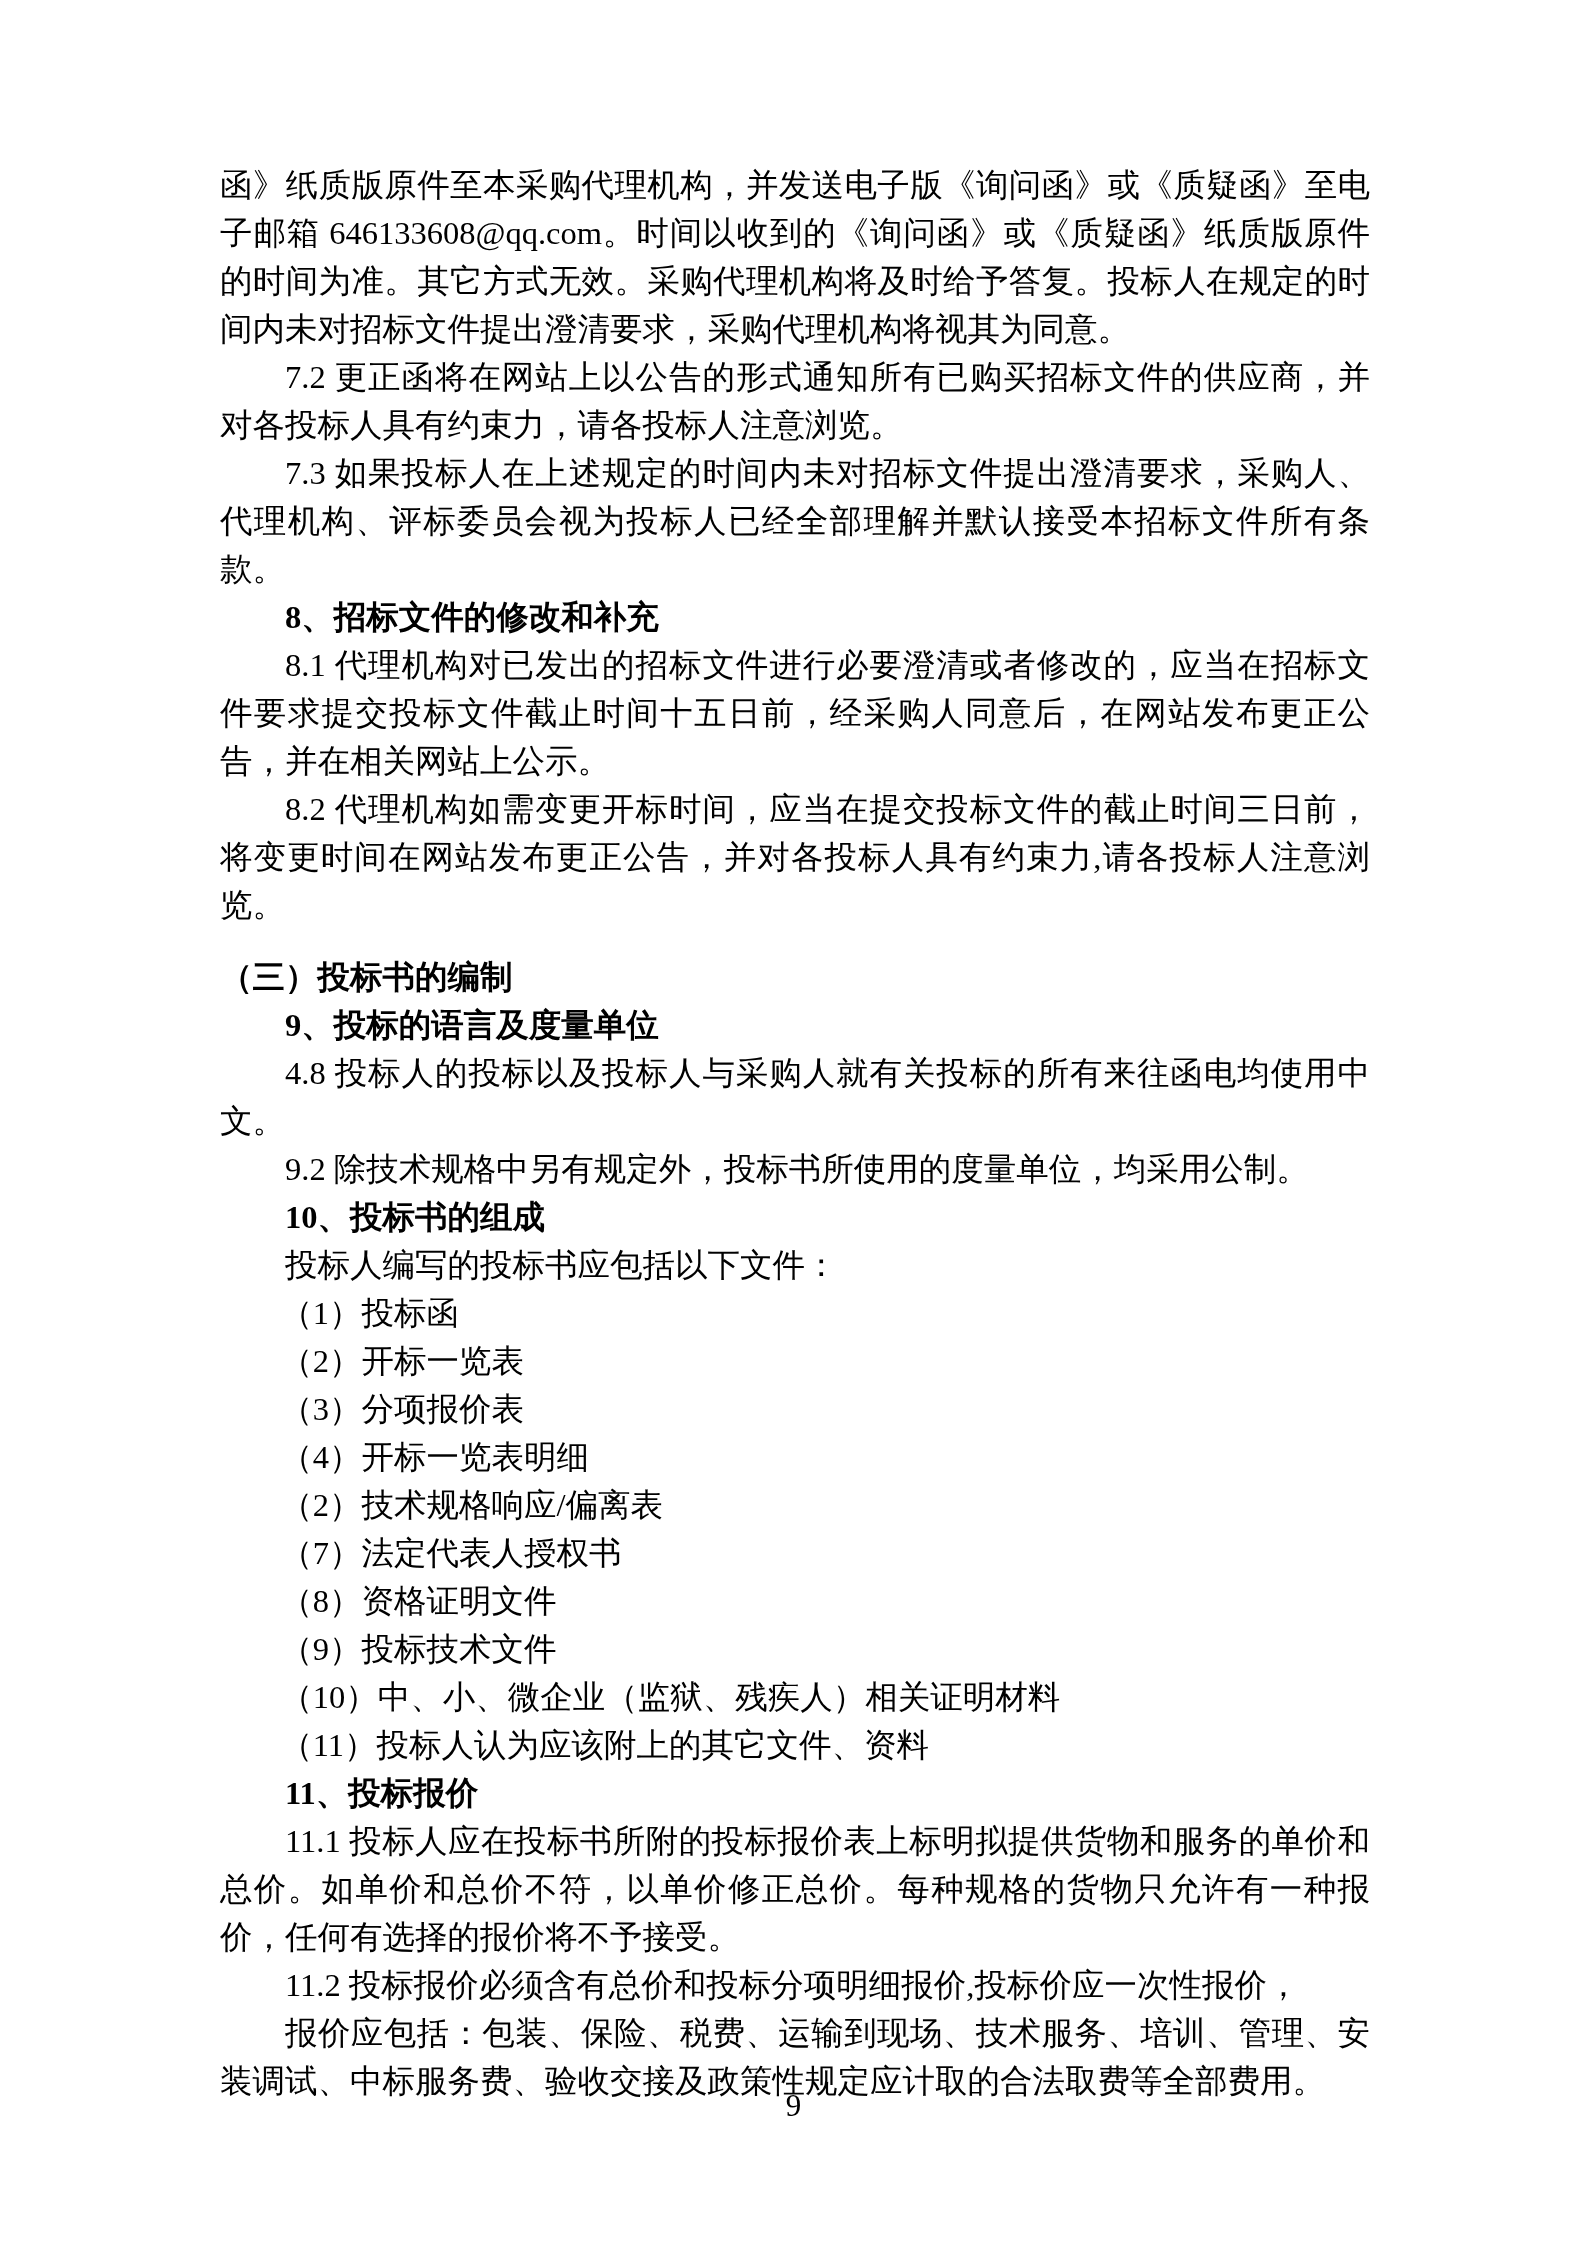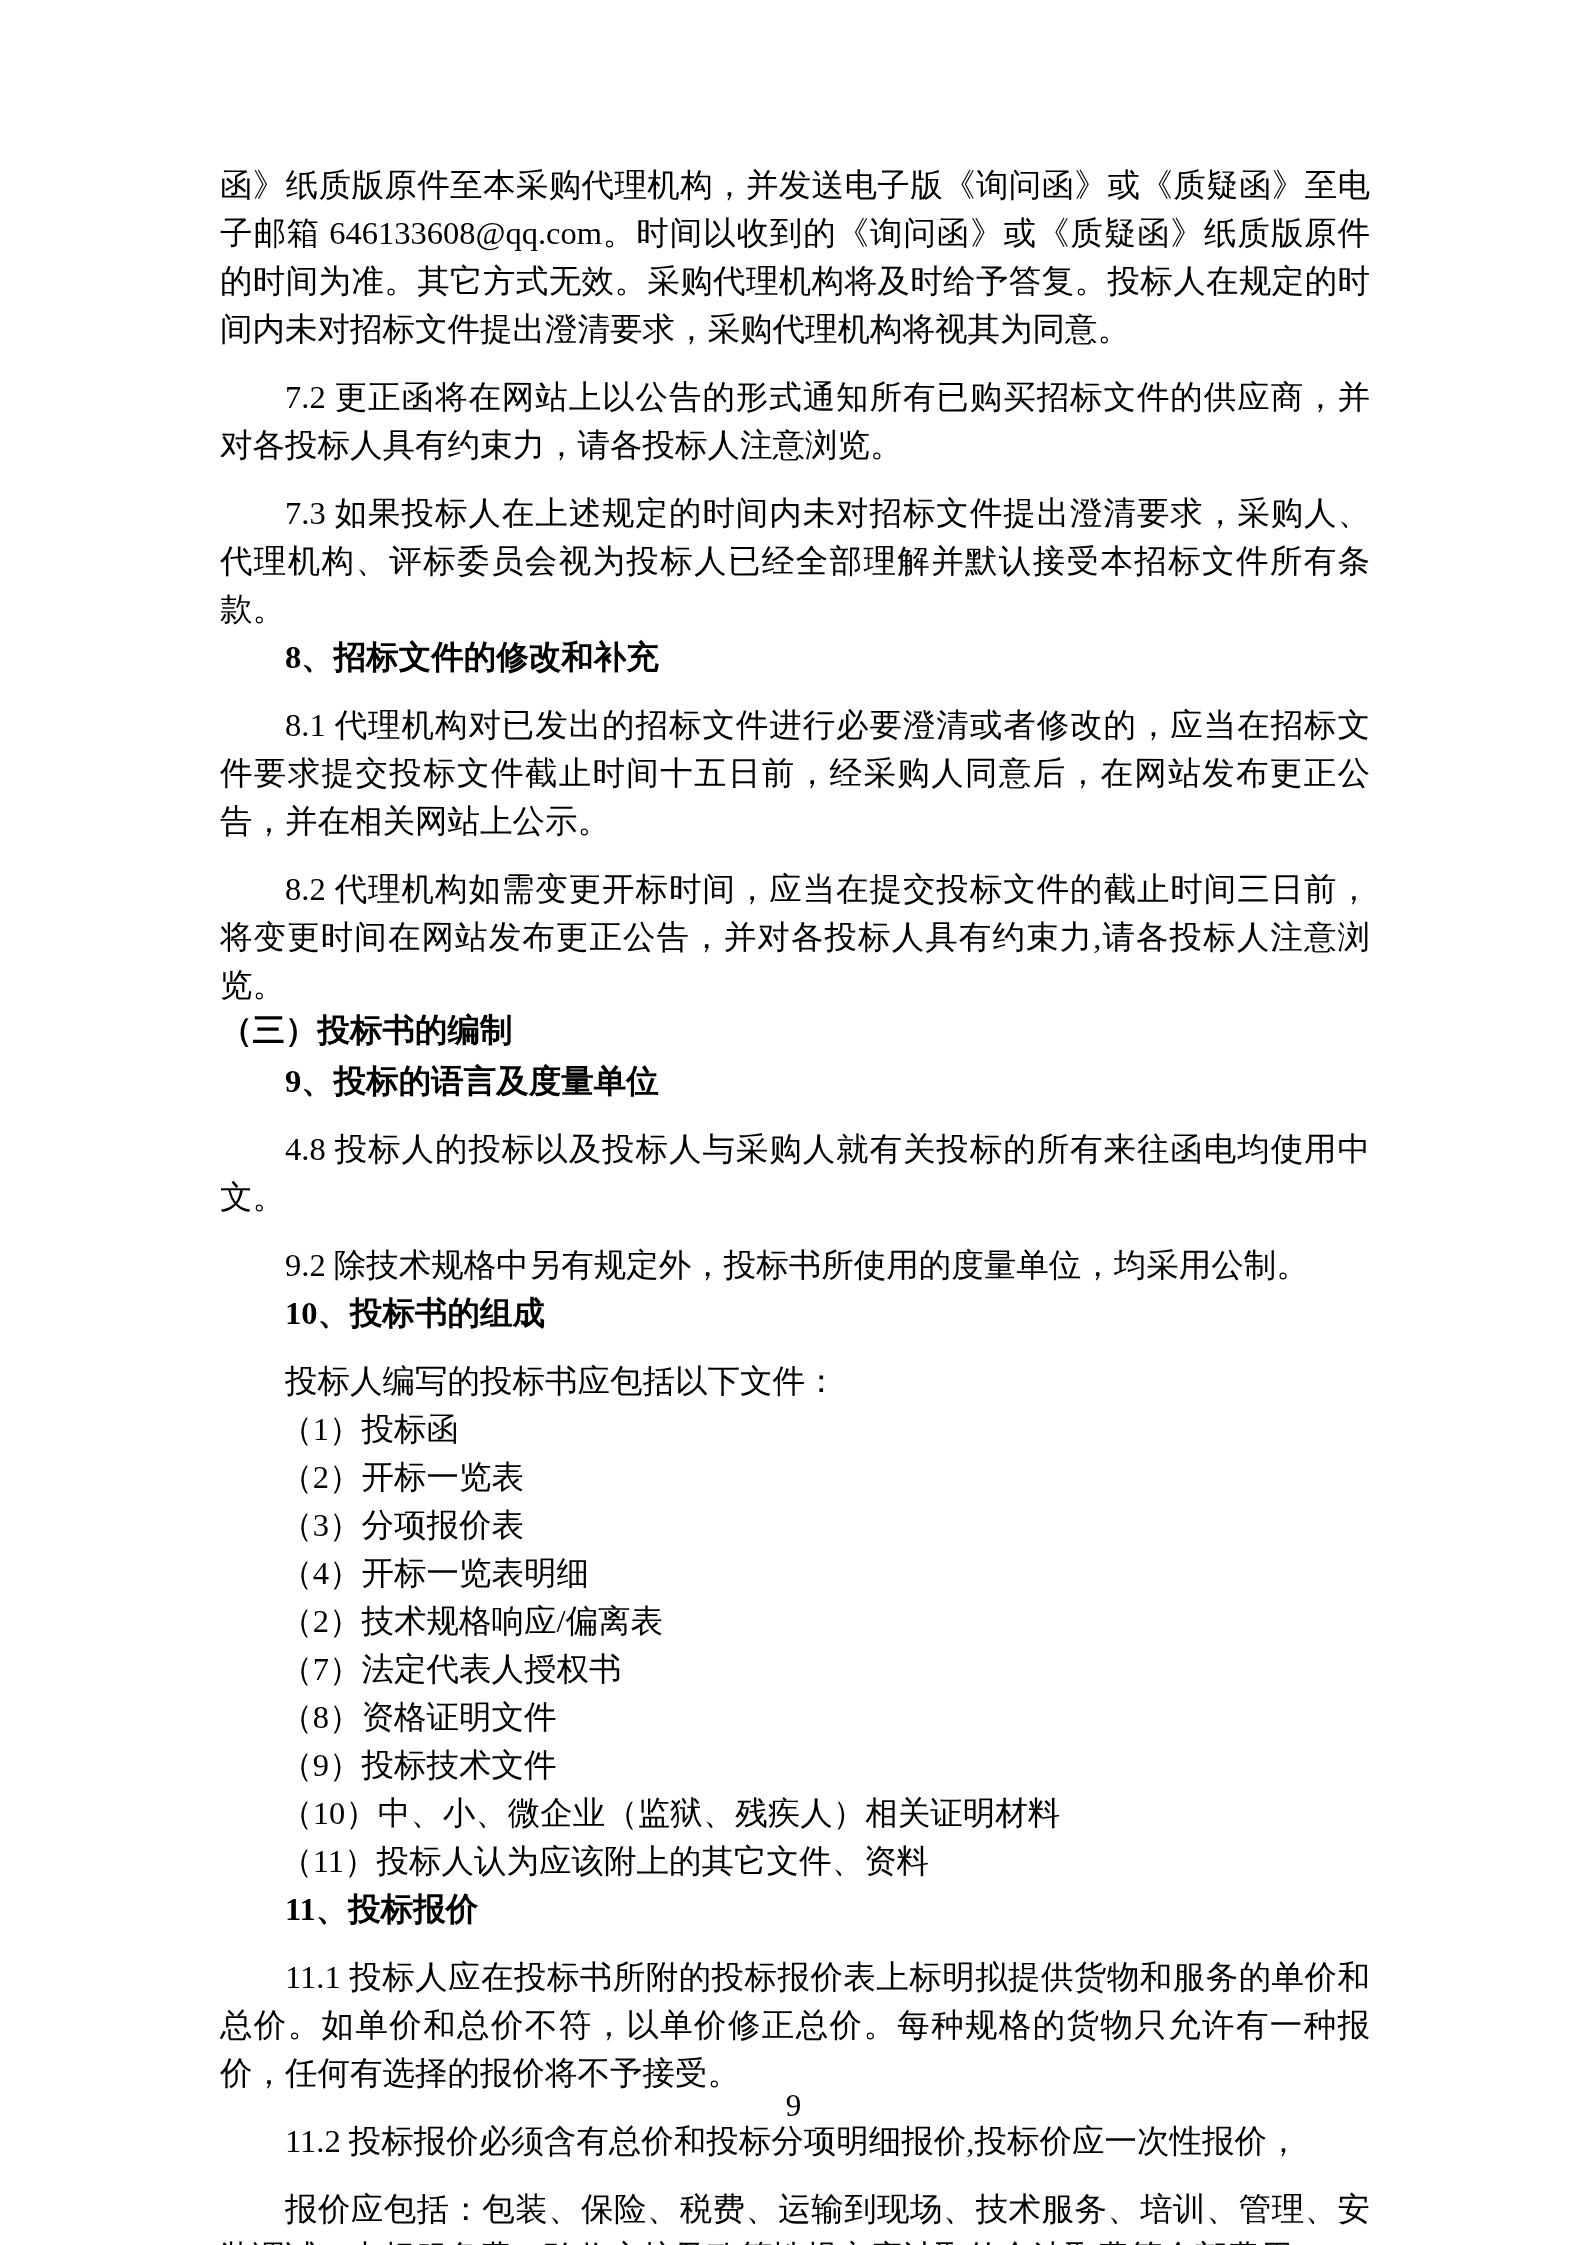--- a/index.html
+++ b/index.html
@@ -29,34 +29,34 @@
   }
   .blk {
     margin: 0;
     padding: 0;
   }
   .cont {
     text-indent: 0;
   }
   .para {
     text-indent: 2em;
-    margin-top: 20px;
   }
   .list-item {
     text-indent: 1.85em;
   }
   .heading {
     text-indent: 2em;
     font-weight: 700;
     font-family: Liberation Serif, serif;
   }
   .section-heading {
     text-indent: 0;
     font-weight: 700;
-    font-family: Liberation Mono, monospace;
+    font-family: Liberation Sans, sans-serif;
+    margin-top: 24px;
   }
   .page-number {
     position: absolute;
     top: 2086px;
     left: 0;
     width: 100%;
     text-align: center;
     font-family: "Liberation Serif", "DejaVu Serif", serif;
     font-size: 31px;
     line-height: 40px;

